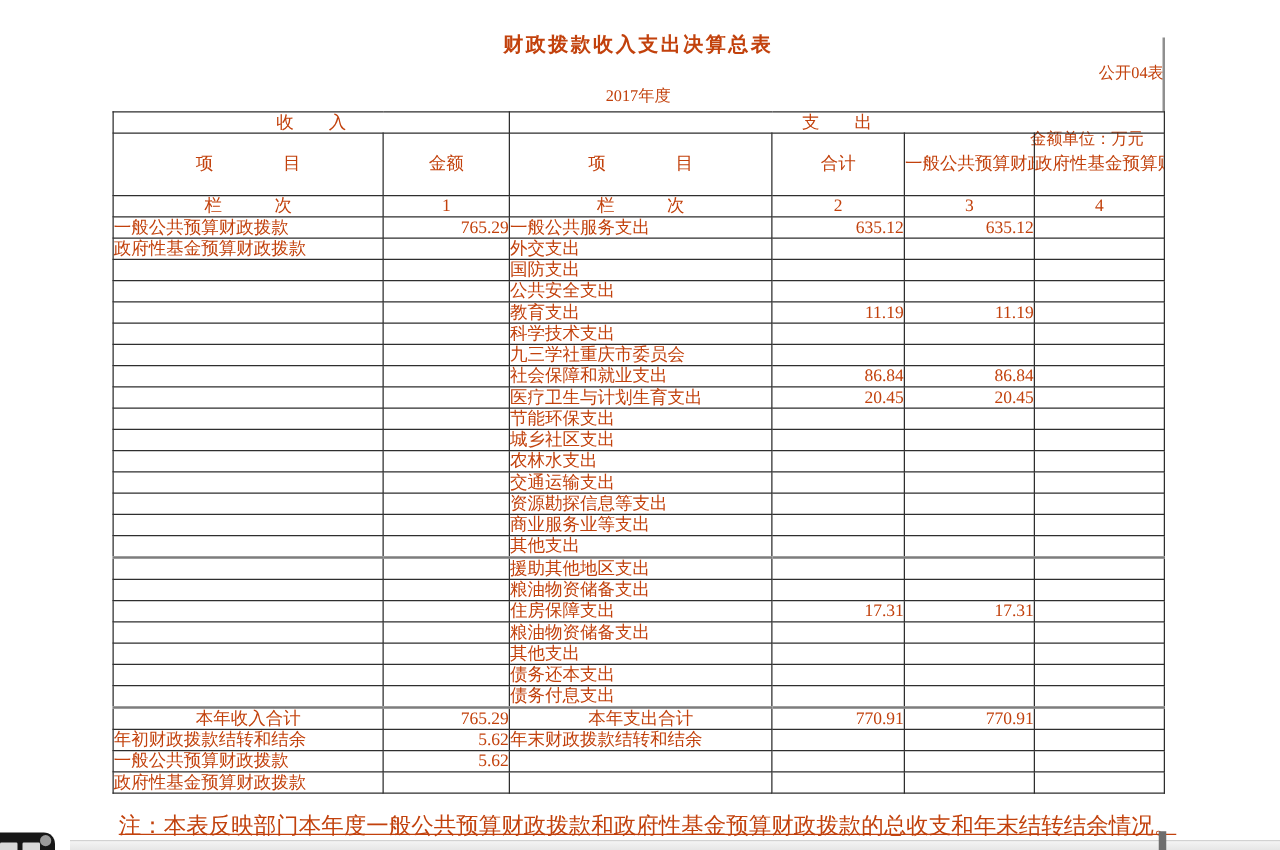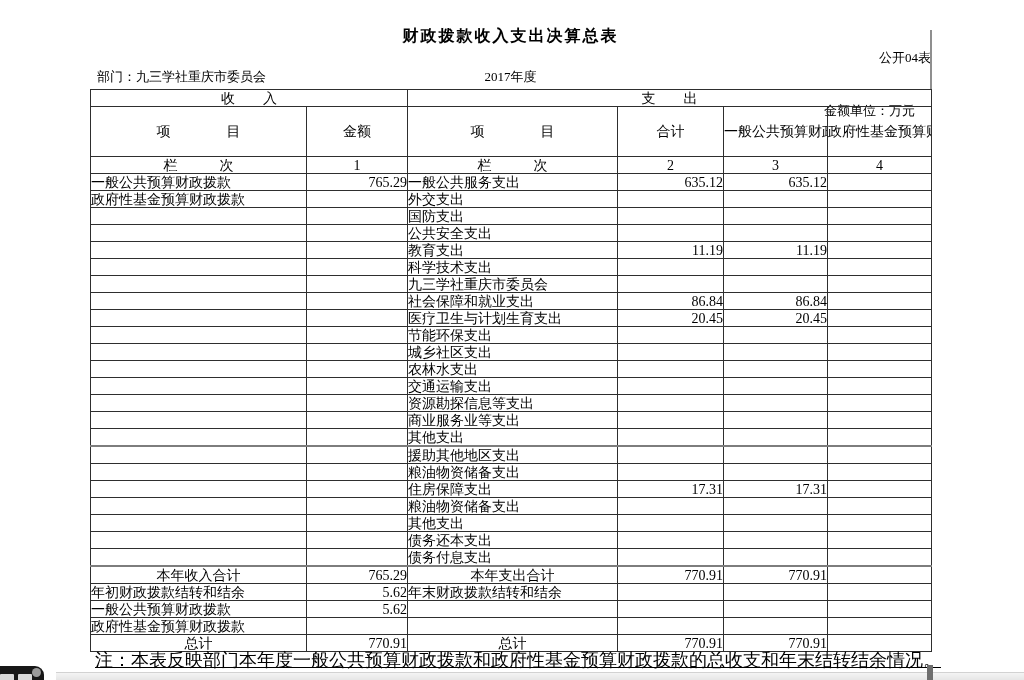--- a/index.html
+++ b/index.html
@@ -1,18 +1,18 @@
 <!DOCTYPE html>
 <html><head>
 <meta charset="utf-8">
 <style>
   html,body{margin:0;padding:0;background:#fff;}
   #canvas{
     position:relative;width:1024px;height:680px;background:#ffffff;
-    font-family:"Liberation Serif","DejaVu Serif",serif;color:#000000;overflow:hidden;
+    font-family:"Liberation Serif","DejaVu Serif",serif;color:#c2410c;overflow:hidden;
   }
   
   .doc-title{
     position:absolute;left:90px;top:26px;width:841px;text-align:center;
     font-size:16px;font-weight:bold;letter-spacing:2px;
   }
   .table-code{position:absolute;top:49px;right:93px;font-size:13px;}
   .meta-row{position:absolute;left:90px;top:68px;width:841px;height:18px;font-size:13px;}
   .meta-dept{position:absolute;left:7px;top:0;}
   .meta-year{position:absolute;left:0;top:0;width:100%;text-align:center;}
@@ -55,21 +55,20 @@
   .widget-knob{position:absolute;right:3px;top:2px;width:9px;height:9px;border-radius:50%;background:#9a9a9a;}
 </style>
 </head>
 <body>
 
 <div id="canvas">
 
   <div class="doc-title">财政拨款收入支出决算总表</div>
   <div class="table-code">公开04表</div>
   <div class="meta-row">
-    <span class="meta-dept">部门：九三学社重庆市委员会</span>
     <span class="meta-year">2017年度</span>
     <span class="meta-unit">金额单位：万元</span>
   </div>
   <div class="page-edge-line"></div>
 
   <table class="fin">
     <colgroup>
       <col style="width:216px">
         <col style="width:101px">
         <col style="width:210px">
@@ -308,28 +307,20 @@
           <td class="num"></td>
         </tr>
         <tr>
           <td class="item indent">政府性基金预算财政拨款</td>
           <td class="num"></td>
           <td class="item"></td>
           <td class="num"></td>
           <td class="num"></td>
           <td class="num"></td>
         </tr>
-        <tr>
-          <td class="center bold">总计</td>
-          <td class="num">770.91</td>
-          <td class="center bold">总计</td>
-          <td class="num">770.91</td>
-          <td class="num">770.91</td>
-          <td class="num"></td>
-        </tr>
       </tbody>
   </table>
 
   <div class="note">注：本表反映部门本年度一般公共预算财政拨款和政府性基金预算财政拨款的总收支和年末结转结余情况。</div>
 
   <div class="hscroll-track"></div>
   <div class="hscroll-thumb"></div>
   <div class="corner-widget">
     <span class="widget-btn b1"></span>
     <span class="widget-btn b2"></span>

